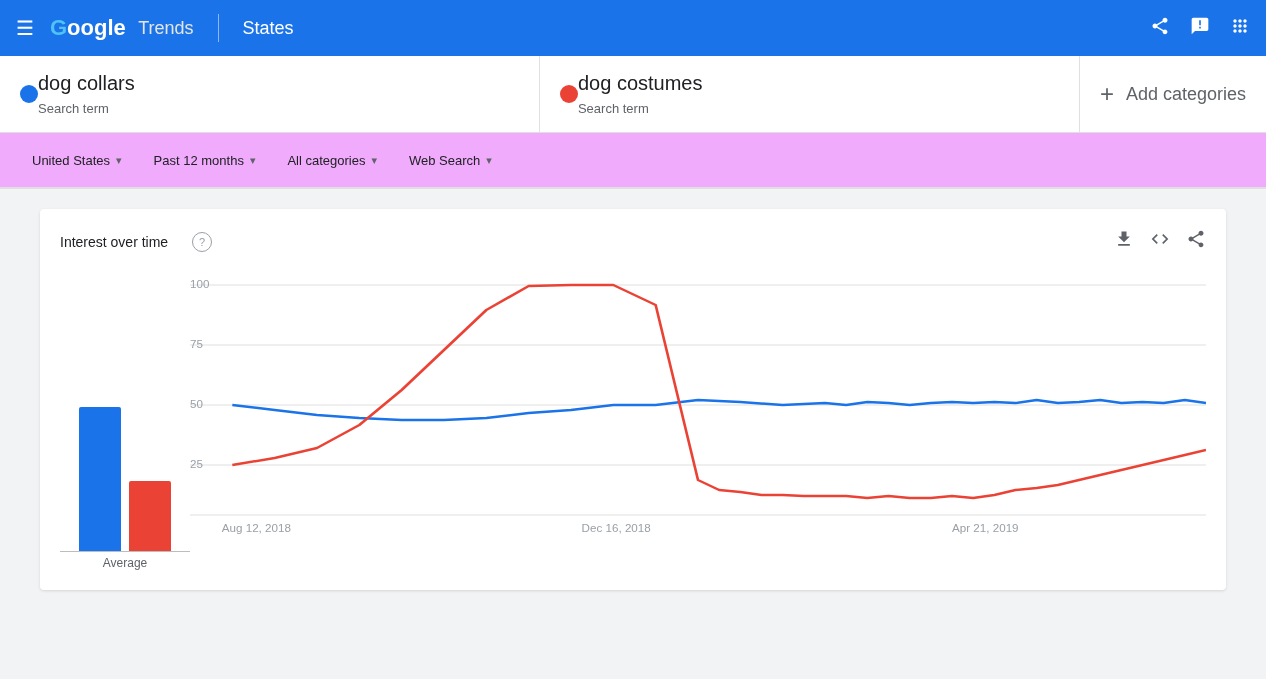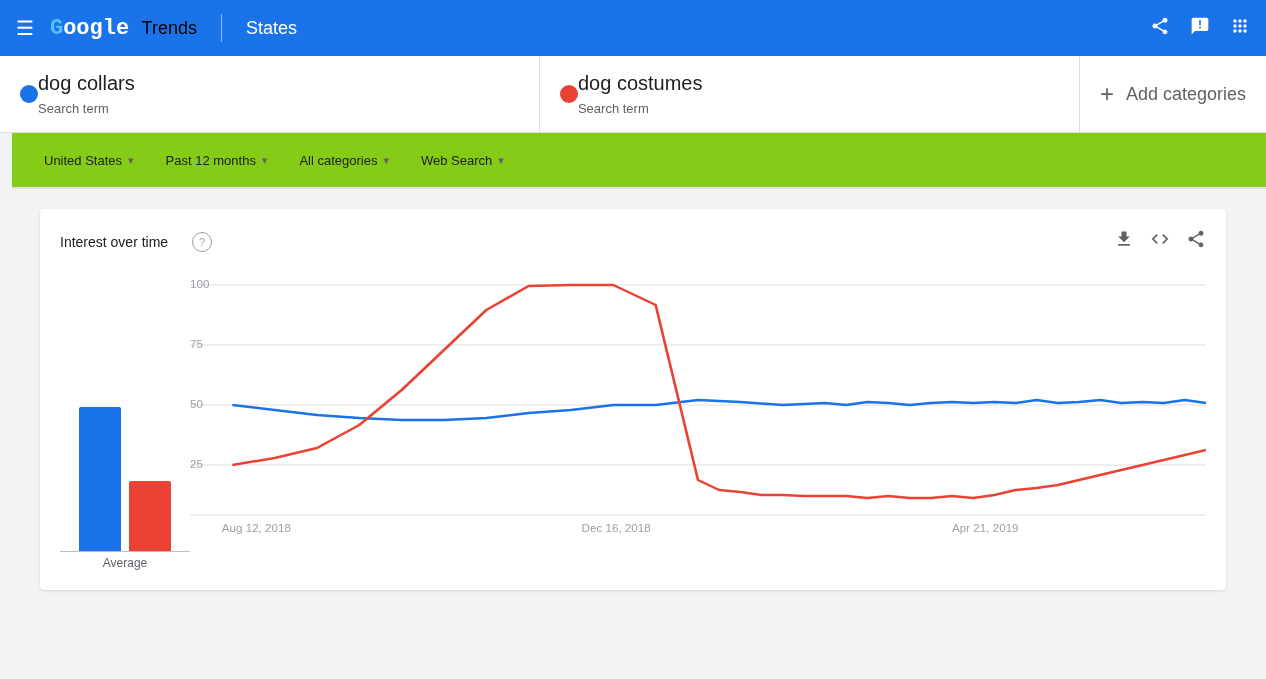--- a/index.html
+++ b/index.html
@@ -47,28 +47,27 @@
     .search-dot-blue { background: #1a73e8; }
     .search-dot-red { background: #ea4335; }
     .search-text { display: flex; flex-direction: column; }
     .search-term { font-size: 20px; color: #202124; font-weight: 400; }
     .search-type { font-size: 13px; color: #5f6368; margin-top: 6px; }
     .add-comparison { display: flex; align-items: center; gap: 12px; color: #5f6368; font-size: 18px; cursor: pointer; padding: 16px 20px; }
     .add-icon { font-size: 24px; color: #5f6368; }
 
     
     .filters-bar {
-      background: #84cc16;
+      background: #f0abfc;
       display: flex;
       align-items: center;
       padding: 0 20px;
       height: 56px;
       gap: 8px;
       border-bottom: 2px solid #e0e0e0;
-      margin-left: 12px;
     }
     .filter-btn {
       display: flex;
       align-items: center;
       gap: 6px;
       padding: 8px 12px;
       border: none;
       background: none;
       cursor: pointer;
       font-size: 13px;
@@ -106,25 +105,25 @@
     }
     .chart-actions { display: flex; gap: 16px; align-items: center; }
     .chart-action-icon { color: #5f6368; font-size: 18px; cursor: pointer; }
   </style>
 </head>
 <body>
 
 <div class="header">
   <span class="header-menu-icon">☰</span>
   <div class="header-logo">
-    <span style="font-size:22px;font-weight:700;font-family:Liberation Mono, monospace;">
+    <span style="font-size:22px;font-weight:700;font-family:Liberation Sans, sans-serif;">
       <span style="color:#4fc3f7">G</span><span style="color:white">oogle</span>
     </span>
     <span>&nbsp;</span>
-    <span style="color:#000000;font-size:18px;font-weight:400;">Trends</span>
+    <span style="color:#e5e5e5;font-size:18px;font-weight:400;">Trends</span>
   </div>
   <div class="header-divider"></div>
   <span style="color:white;font-size:18px;">States</span>
   <div class="header-spacer"></div>
   <div class="header-icons">
     <span class="header-icon" title="Share">
       <svg width="20" height="20" viewBox="0 0 24 24" fill="white">
           <path d="M18 16.08c-.76 0-1.44.3-1.96.77L8.91 12.7c.05-.23.09-.46.09-.7s-.04-.47-.09-.7l7.05-4.11c.54.5 1.25.81 2.04.81 1.66 0 3-1.34 3-3s-1.34-3-3-3-3 1.34-3 3c0 .24.04.47.09.7L8.04 9.81C7.5 9.31 6.79 9 6 9c-1.66 0-3 1.34-3 3s1.34 3 3 3c.79 0 1.5-.31 2.04-.81l7.12 4.16c-.05.21-.08.43-.08.65 0 1.61 1.31 2.92 2.92 2.92 1.61 0 2.92-1.31 2.92-2.92s-1.31-2.92-2.92-2.92z"></path>
         </svg>
     </span>

